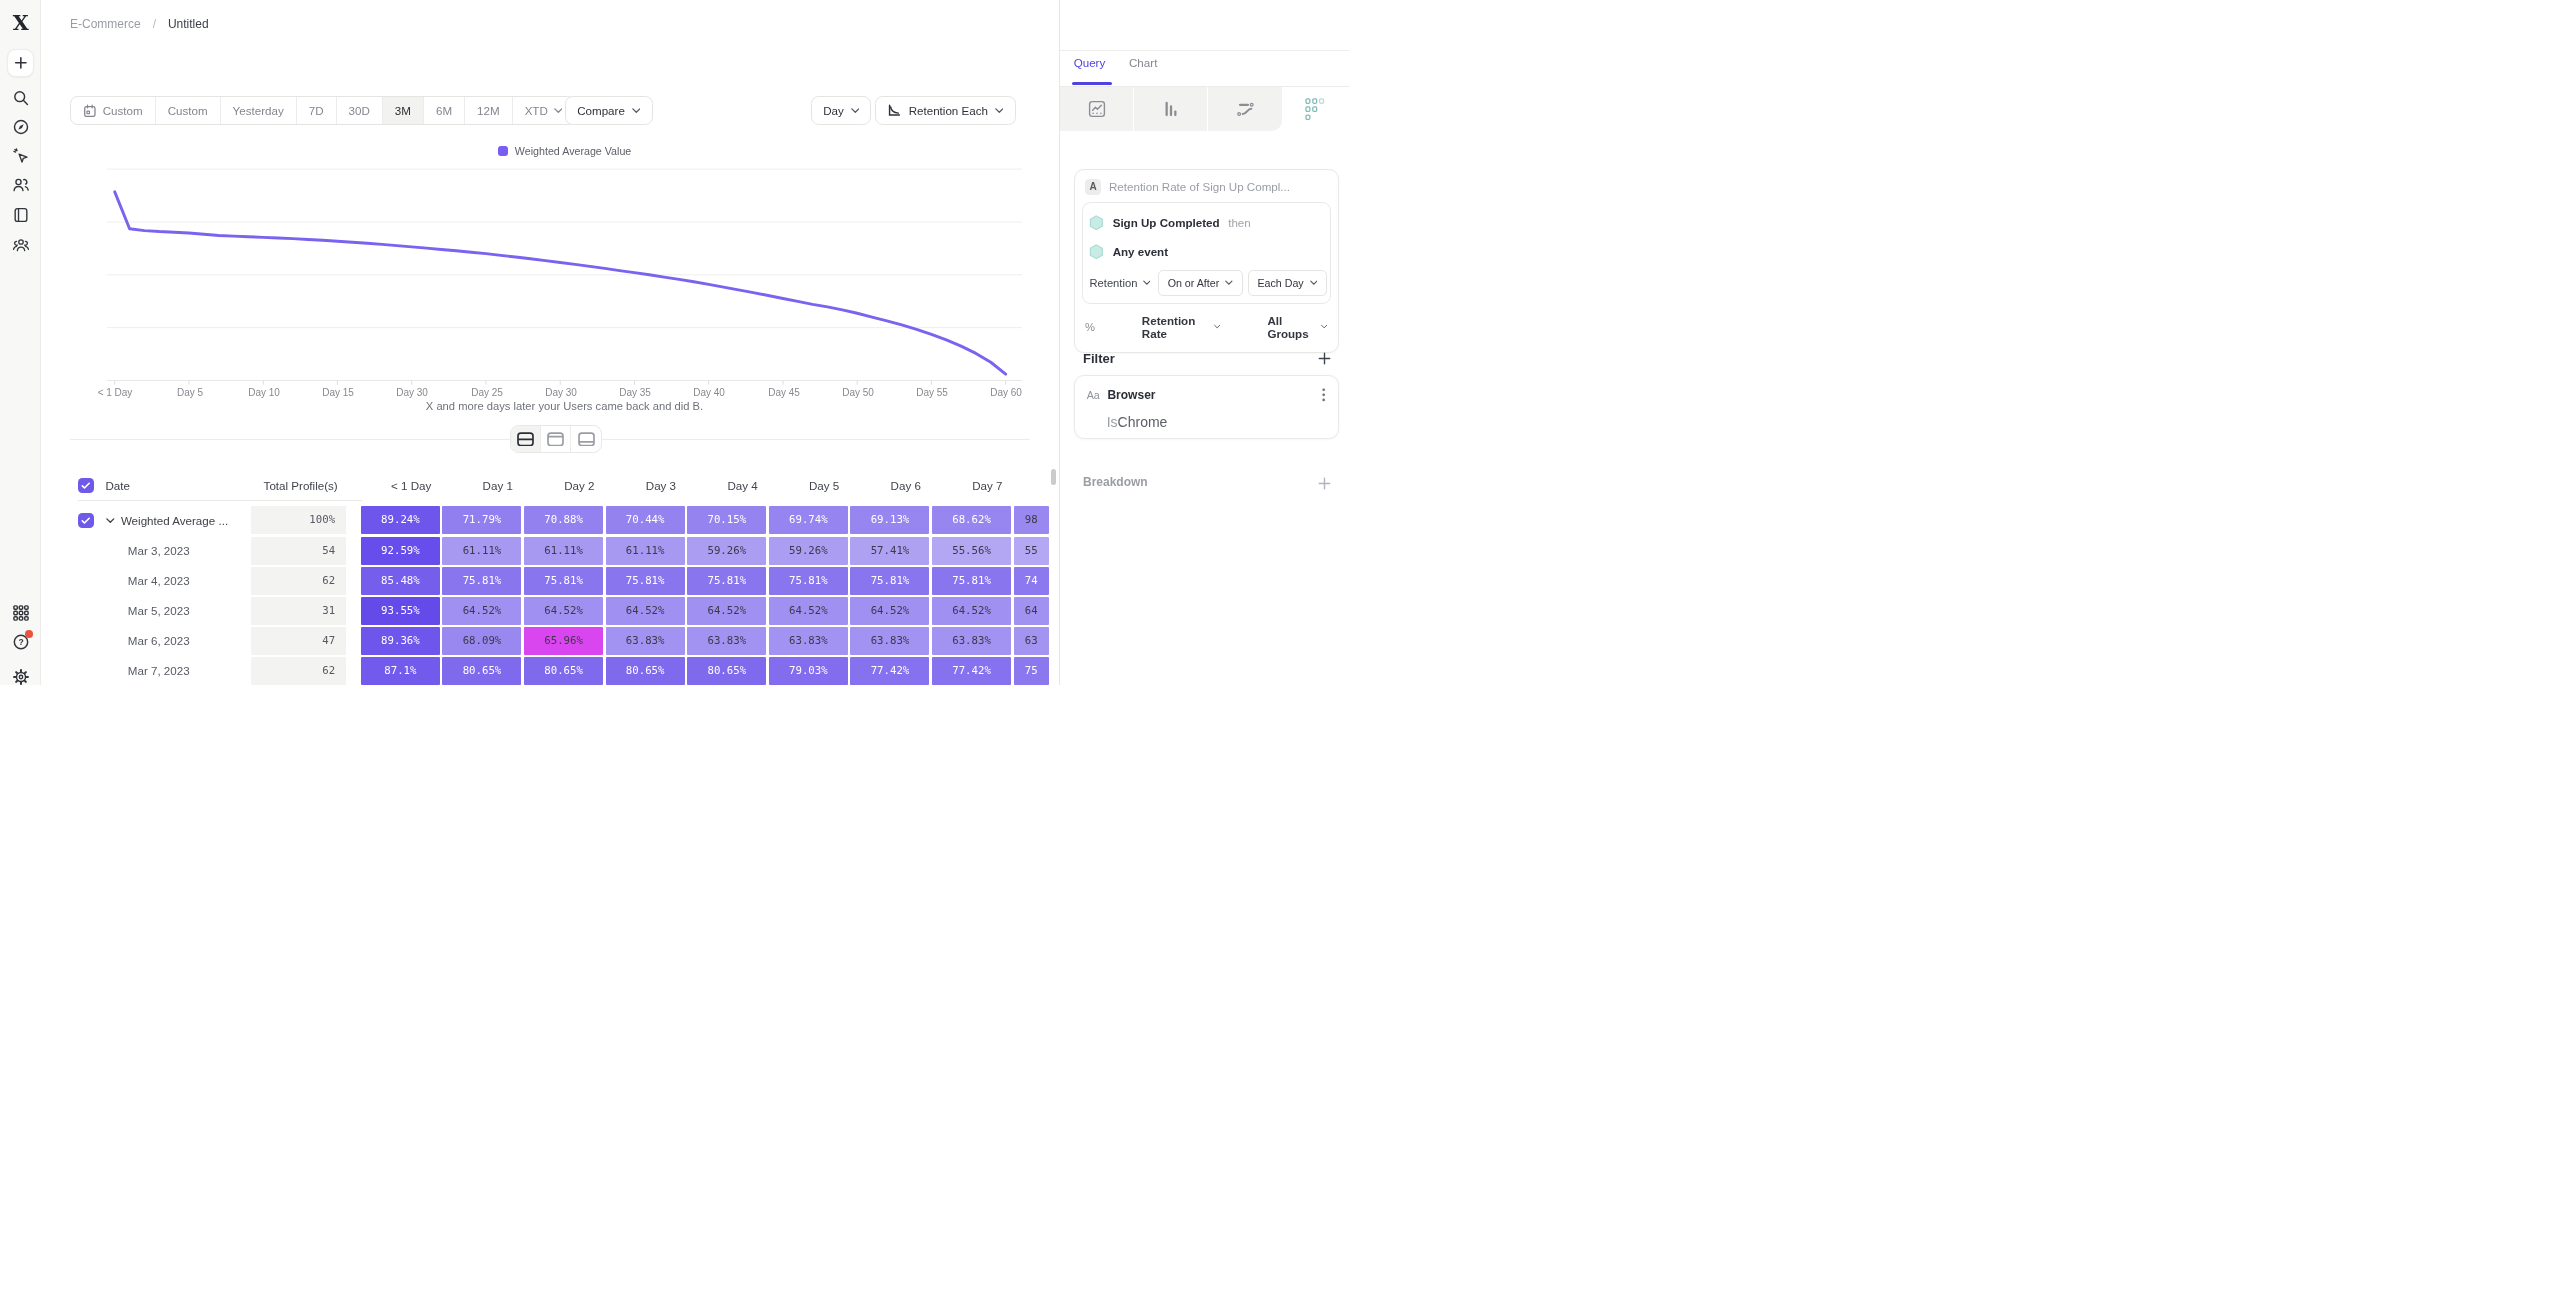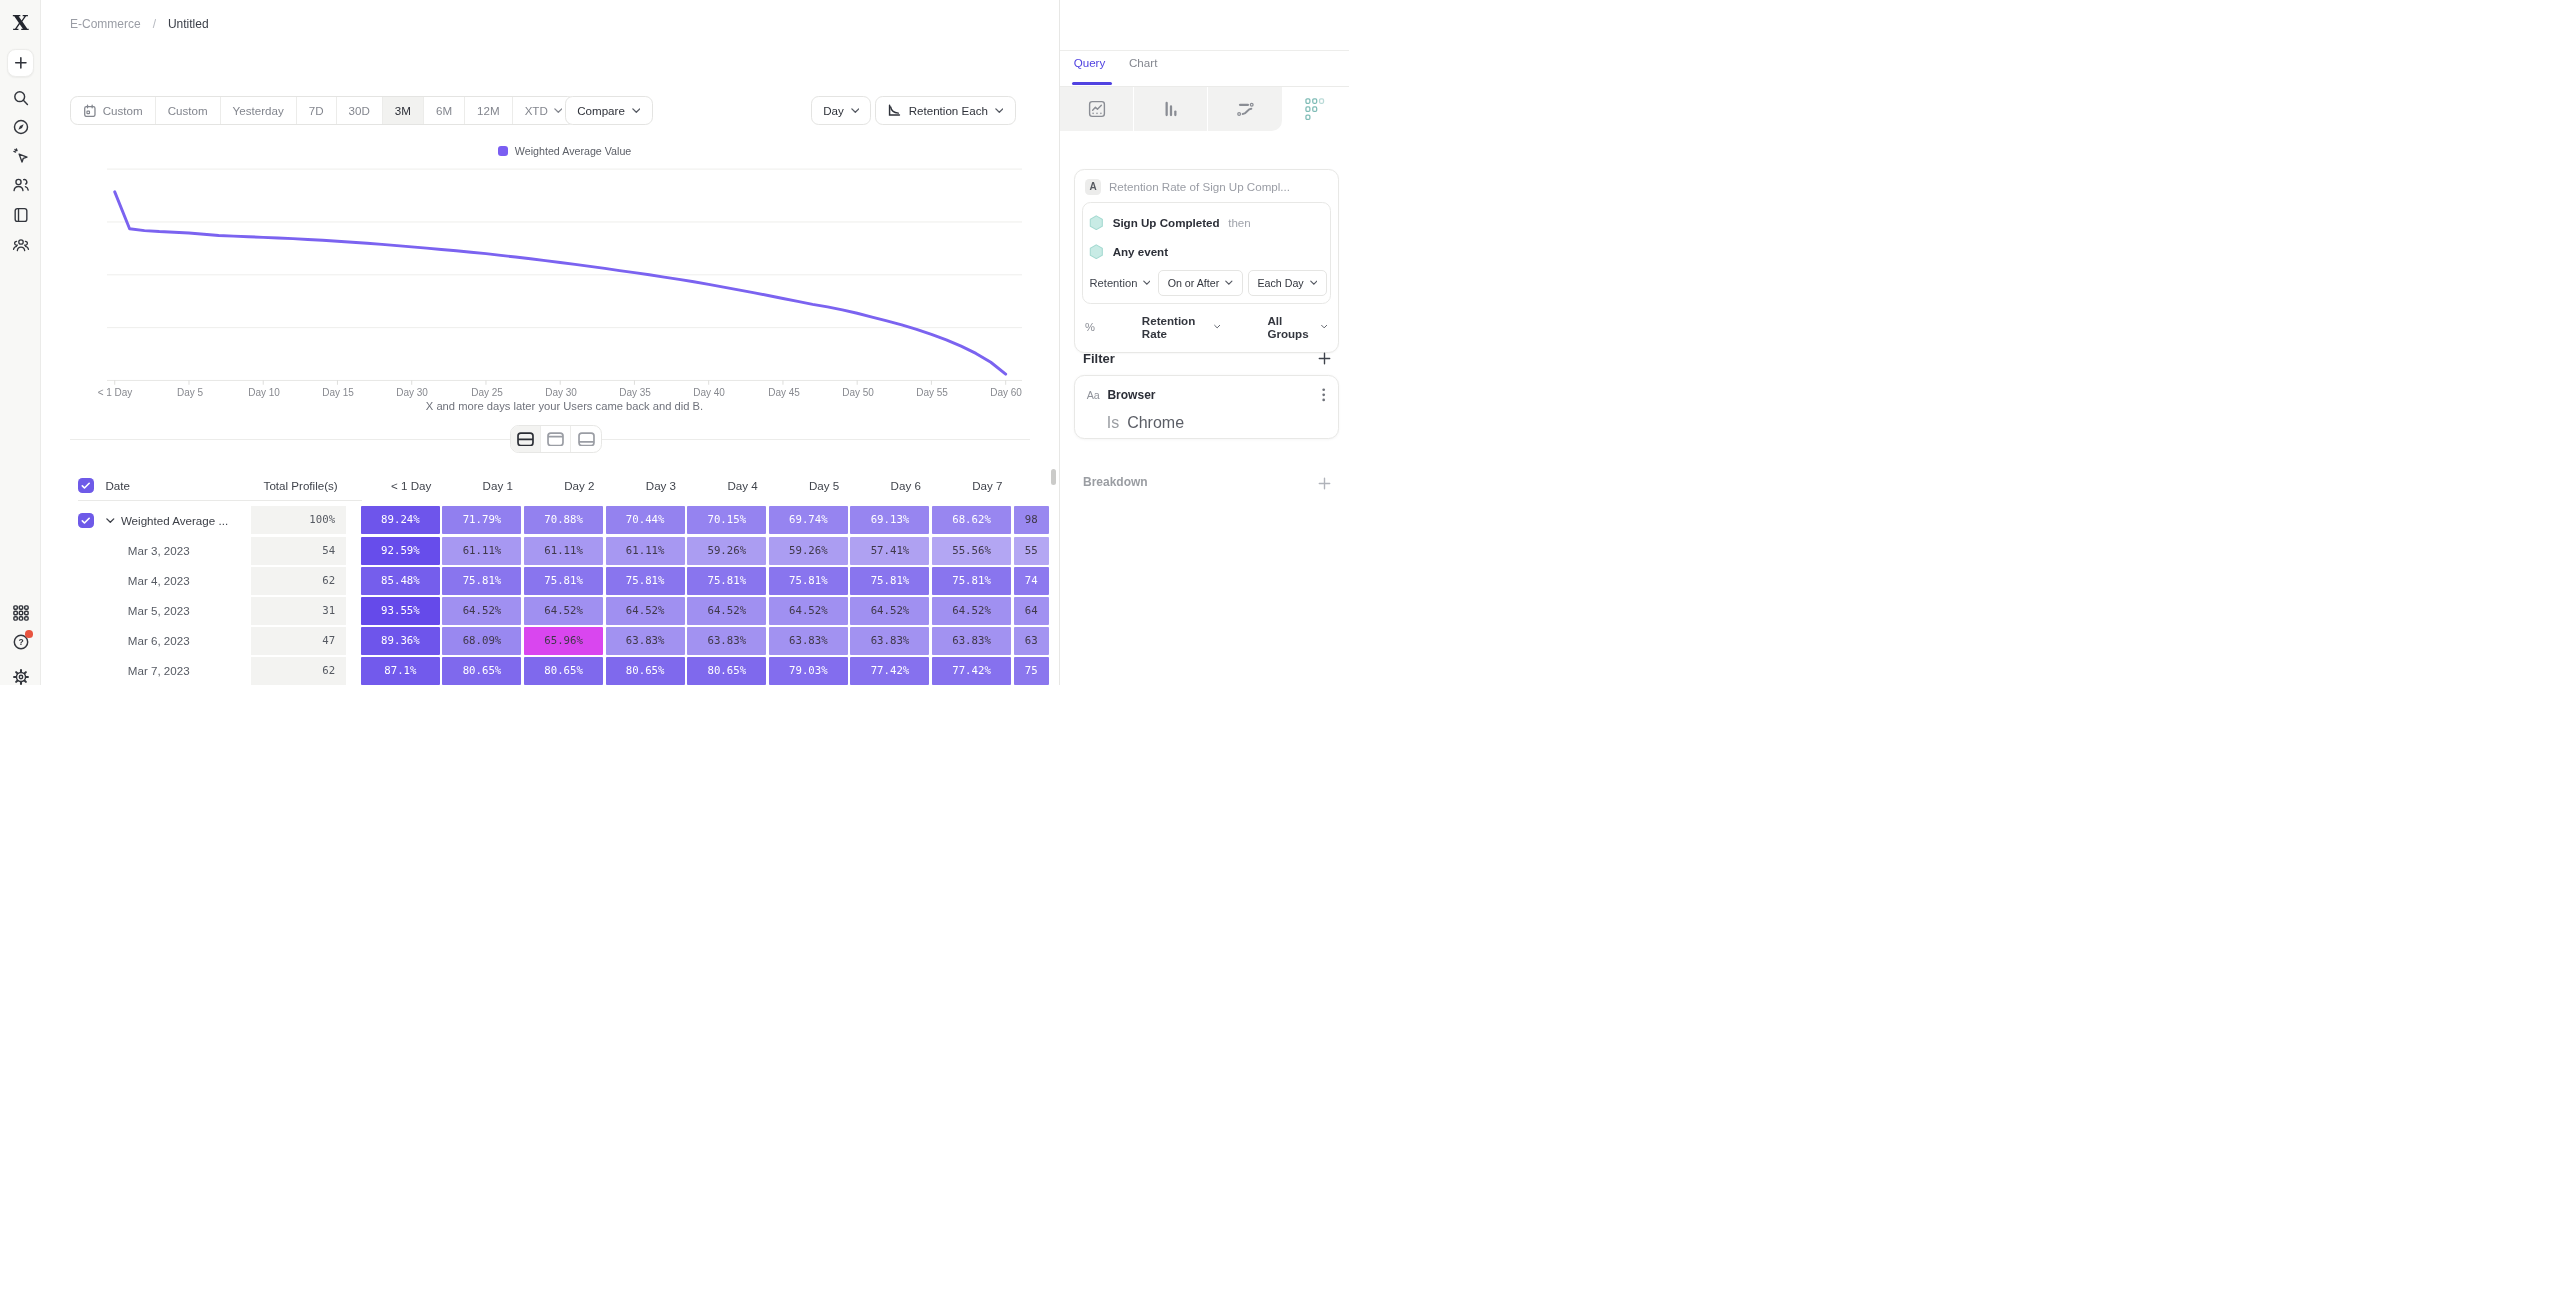--- a/index.html
+++ b/index.html
@@ -120,21 +120,21 @@
   .pct { color:#8a8d95; font-size:11.2px; }
   .m-item { display:flex; align-items:center; gap:5.2px; color:#33363e; font-weight:bold; font-size:11.6px; cursor:pointer;margin-left:40px; }
 
   #filter-head { position:absolute; left:23px; top:351px; font-size:13px; font-weight:bold; color:#2c2f37; }
   .plus-ic { position:absolute; cursor:pointer; }
   #filter-card { position:absolute; left:13.7px; top:375px; width:265px; height:64px; border:0.9px solid #e8e8e6;
     border-radius:10.3px; background:#fff; box-shadow:0 0.9px 2.6px rgba(0,0,0,.04); padding:12px 12px 0 12px; }
   .f-row1 { display:flex; align-items:center; gap:7.7px; }
   .f-aa { font-size:10.7px; color:#8f929a; }
   .f-prop { font-size:12px; font-weight:bold; color:#2c2f38; flex:1; }
-  .f-row2 { display:flex; gap:8px; margin:12px 0 0 20px; font-size:16px; }
+  .f-row2 { display:flex; gap:0; margin:12px 0 0 20px; font-size:14px; }
   .f-op { color:#9a9da2; }
   .f-val { color:#5b5e66; }
   #breakdown-head { position:absolute; left:23px; top:475px; font-size:12px; font-weight:bold; color:#9a9da2; }
 </style>
 </head>
 <body>
 
 <div id="rail">
   <div id="logo">X</div>
   <div id="plus-btn">

